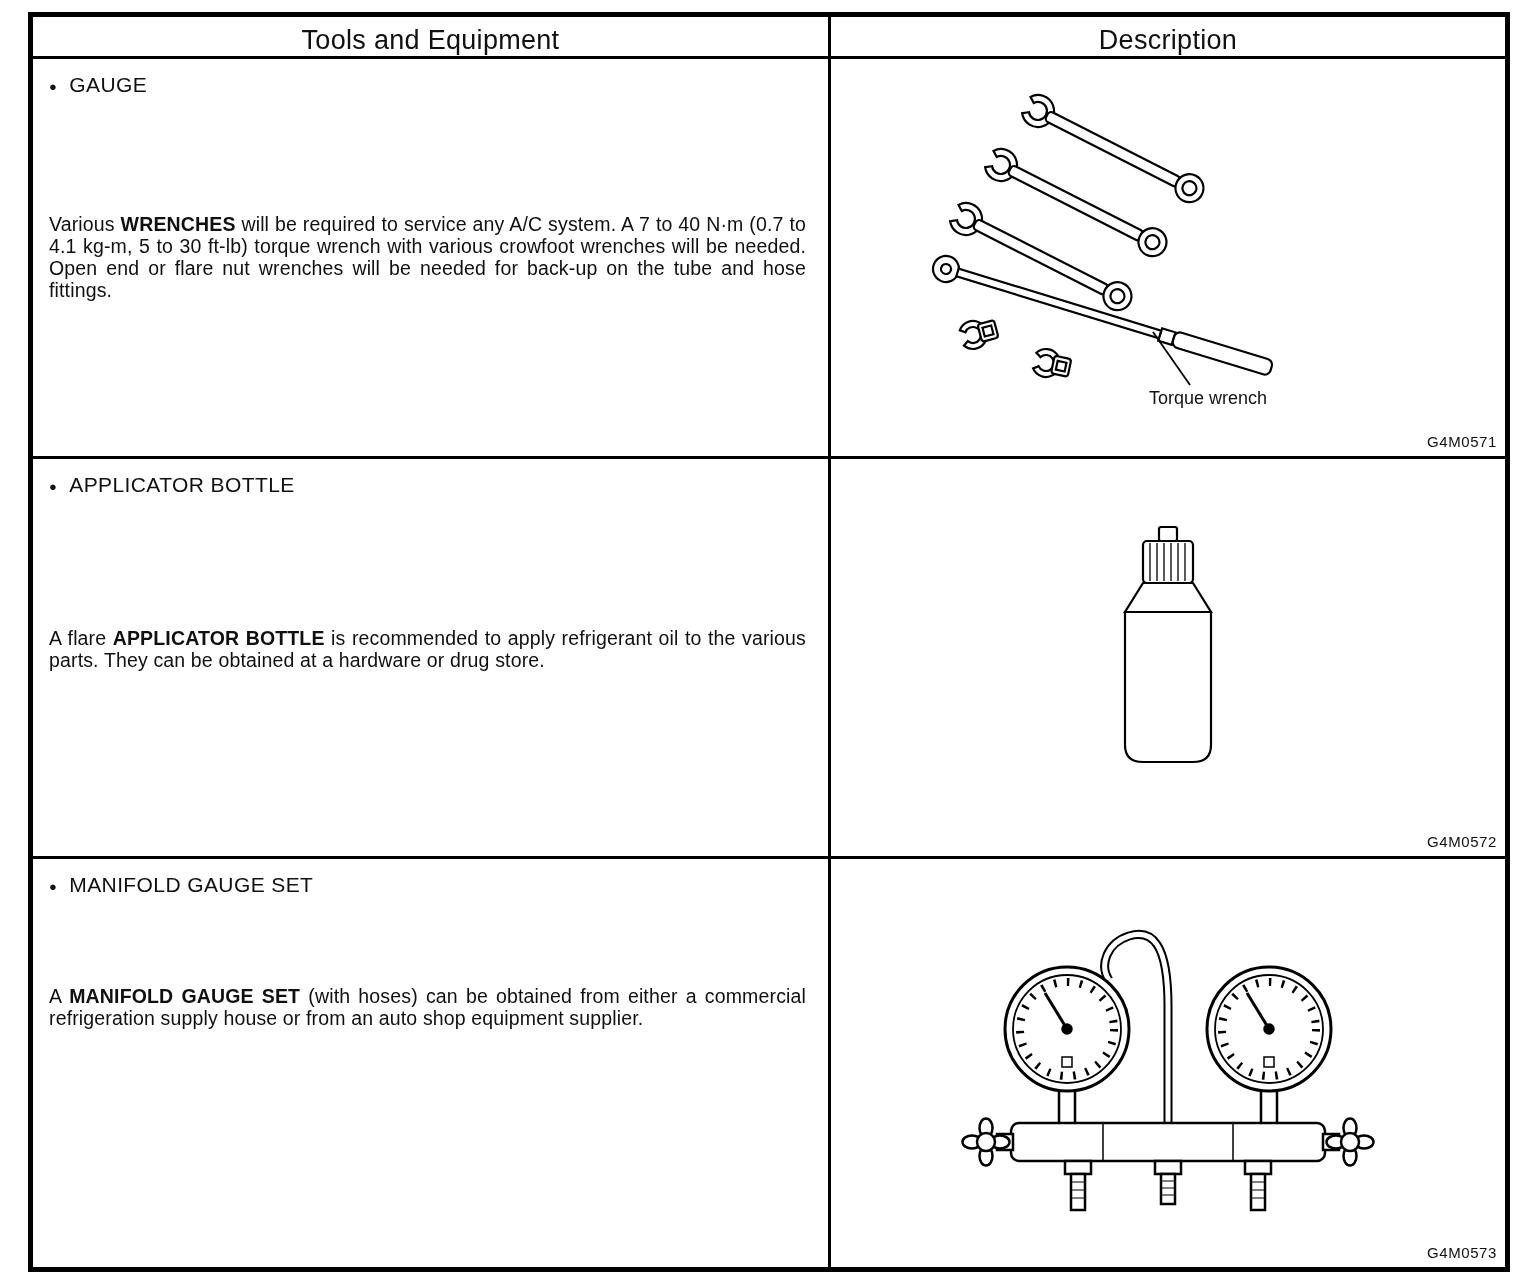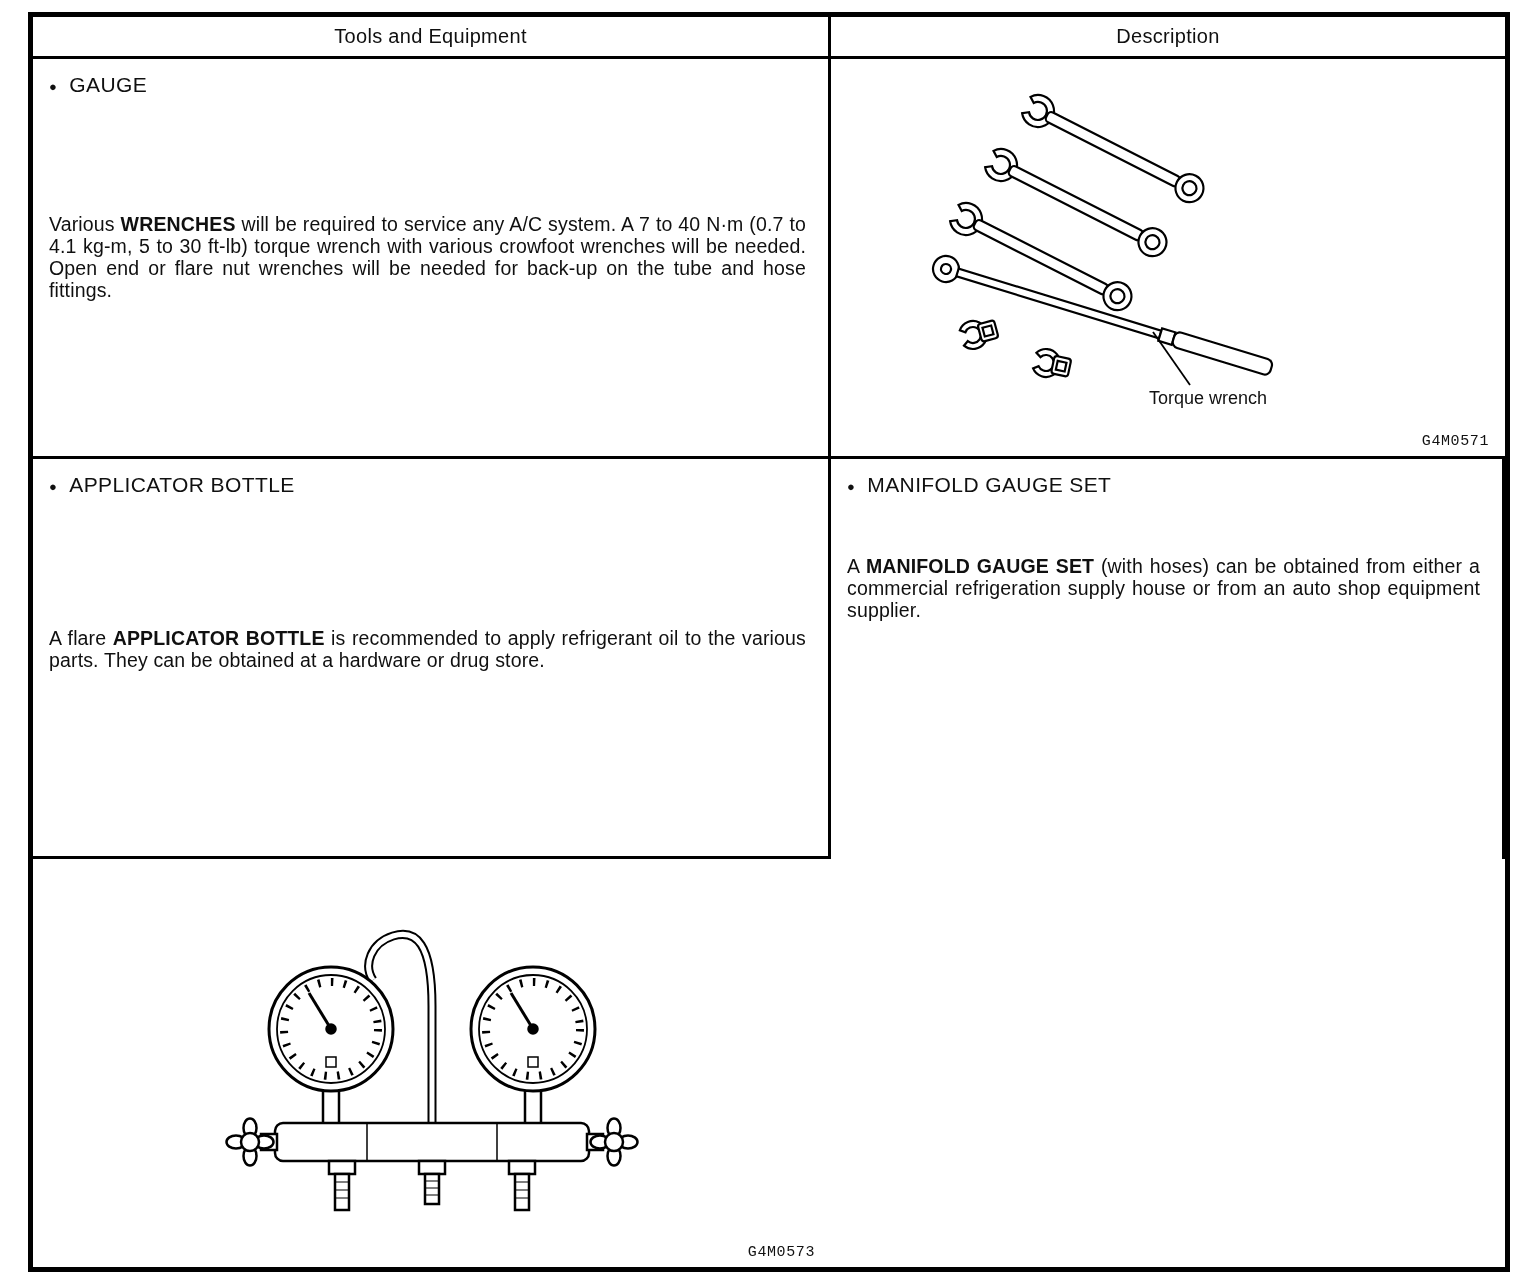--- a/index.html
+++ b/index.html
@@ -15,41 +15,41 @@
     border: 5px solid #000;
     display: grid;
     grid-template-columns: 798px 1fr;
     grid-template-rows: 42px 400px 400px 1fr;
     background: #fff;
   }
   .cell { border-bottom: 3px solid #000; background: #fff; }
   .cell.left { border-right: 3px solid #000; }
   .cell.last { border-bottom: none; }
   .head {
-    display: flex; align-items: center; justify-content: center;
-    font-size: 20px; letter-spacing: .3px;
+    display: flex; align-items: flex-end; justify-content: center;
+    font-size: 27px; letter-spacing: .3px;
   }
   .text-cell { padding: 12px 18px 10px 16px; }
   .row-title {
     display: flex; align-items: center; gap: 12px;
     font-size: 21px; letter-spacing: .4px; margin-top: 2px;
   }
   .bullet { font-size: 13px; line-height: 1; position: relative; top: 1px; }
   .row-body {
     font-size: 19.5px; line-height: 22px; letter-spacing: .15px;
     text-align: justify; padding-right: 4px;
   }
   .row-body strong { font-weight: bold; }
   .r1 .row-body { margin-top: 116px; }
   .r2 .row-body { margin-top: 130px; }
-  .r3 .row-body { margin-top: 58px; }
+  .r3 .row-body { margin-top: 88px; }
   .fig-cell { position: relative; display: flex; justify-content: center; align-items: flex-start; overflow: hidden; }
   .fig-code {
-    position: absolute; right: 16px; bottom: 6px;
-    font-size: 15px; letter-spacing: .6px; color: #111; font-family: Liberation Mono, monospace;
+    position: absolute; right: 8px; bottom: 6px;
+    font-size: 15px; letter-spacing: .6px; color: #111;
   }
   .svg-wrench   { margin-top: 14px; }
   .svg-bottle   { margin-top: 62px; }
   .svg-manifold { margin-top: 22px; }
 </style>
 </head>
 <body>
 
 <div class="page">
   <div class="doc-table">
@@ -102,20 +102,32 @@
       </svg>
       <span class="fig-code">G4M0571</span>
     </div>
 
     <div class="cell left text-cell r2">
       <div class="row-title">
         <span class="bullet">●</span>
         <span>APPLICATOR BOTTLE</span>
       </div>
       <p class="row-body"><span>A flare </span><strong>APPLICATOR BOTTLE</strong><span> is recommended to apply refrigerant oil to the various parts. They can be obtained at a hardware or drug store.</span></p>
+    </div>
+    <div class="cell fig-cell r2">
+      <svg class="svg-bottle" width="210" height="270" viewBox="0 0 210 270">
+        <g fill="#fff" stroke="#000" stroke-width="2.2">
+          <rect x="96" y="6" width="18" height="14" rx="2"></rect>
+          <rect x="80" y="20" width="50" height="42" rx="4"></rect>
+          <path d="M87 22 V60 M94 22 V60 M101 22 V60 M108 22 V60 M115 22 V60 M122 22 V60" stroke-width="1.3" fill="none"></path>
+          <path d="M80 62 L62 91 L148 91 L130 62 Z"></path>
+          <path d="M62 91 L148 91 L148 224 Q148 241 130 241 L80 241 Q62 241 62 224 Z"></path>
+        </g>
+      </svg>
+      <span class="fig-code">G4M0572</span>
     </div>
 
     <div class="cell left text-cell last r3">
       <div class="row-title">
         <span class="bullet">●</span>
         <span>MANIFOLD GAUGE SET</span>
       </div>
       <p class="row-body"><span>A </span><strong>MANIFOLD GAUGE SET</strong><span> (with hoses) can be obtained from either a commercial refrigeration supply house or from an auto shop equipment supplier.</span></p>
     </div>
     <div class="cell fig-cell last r3">

